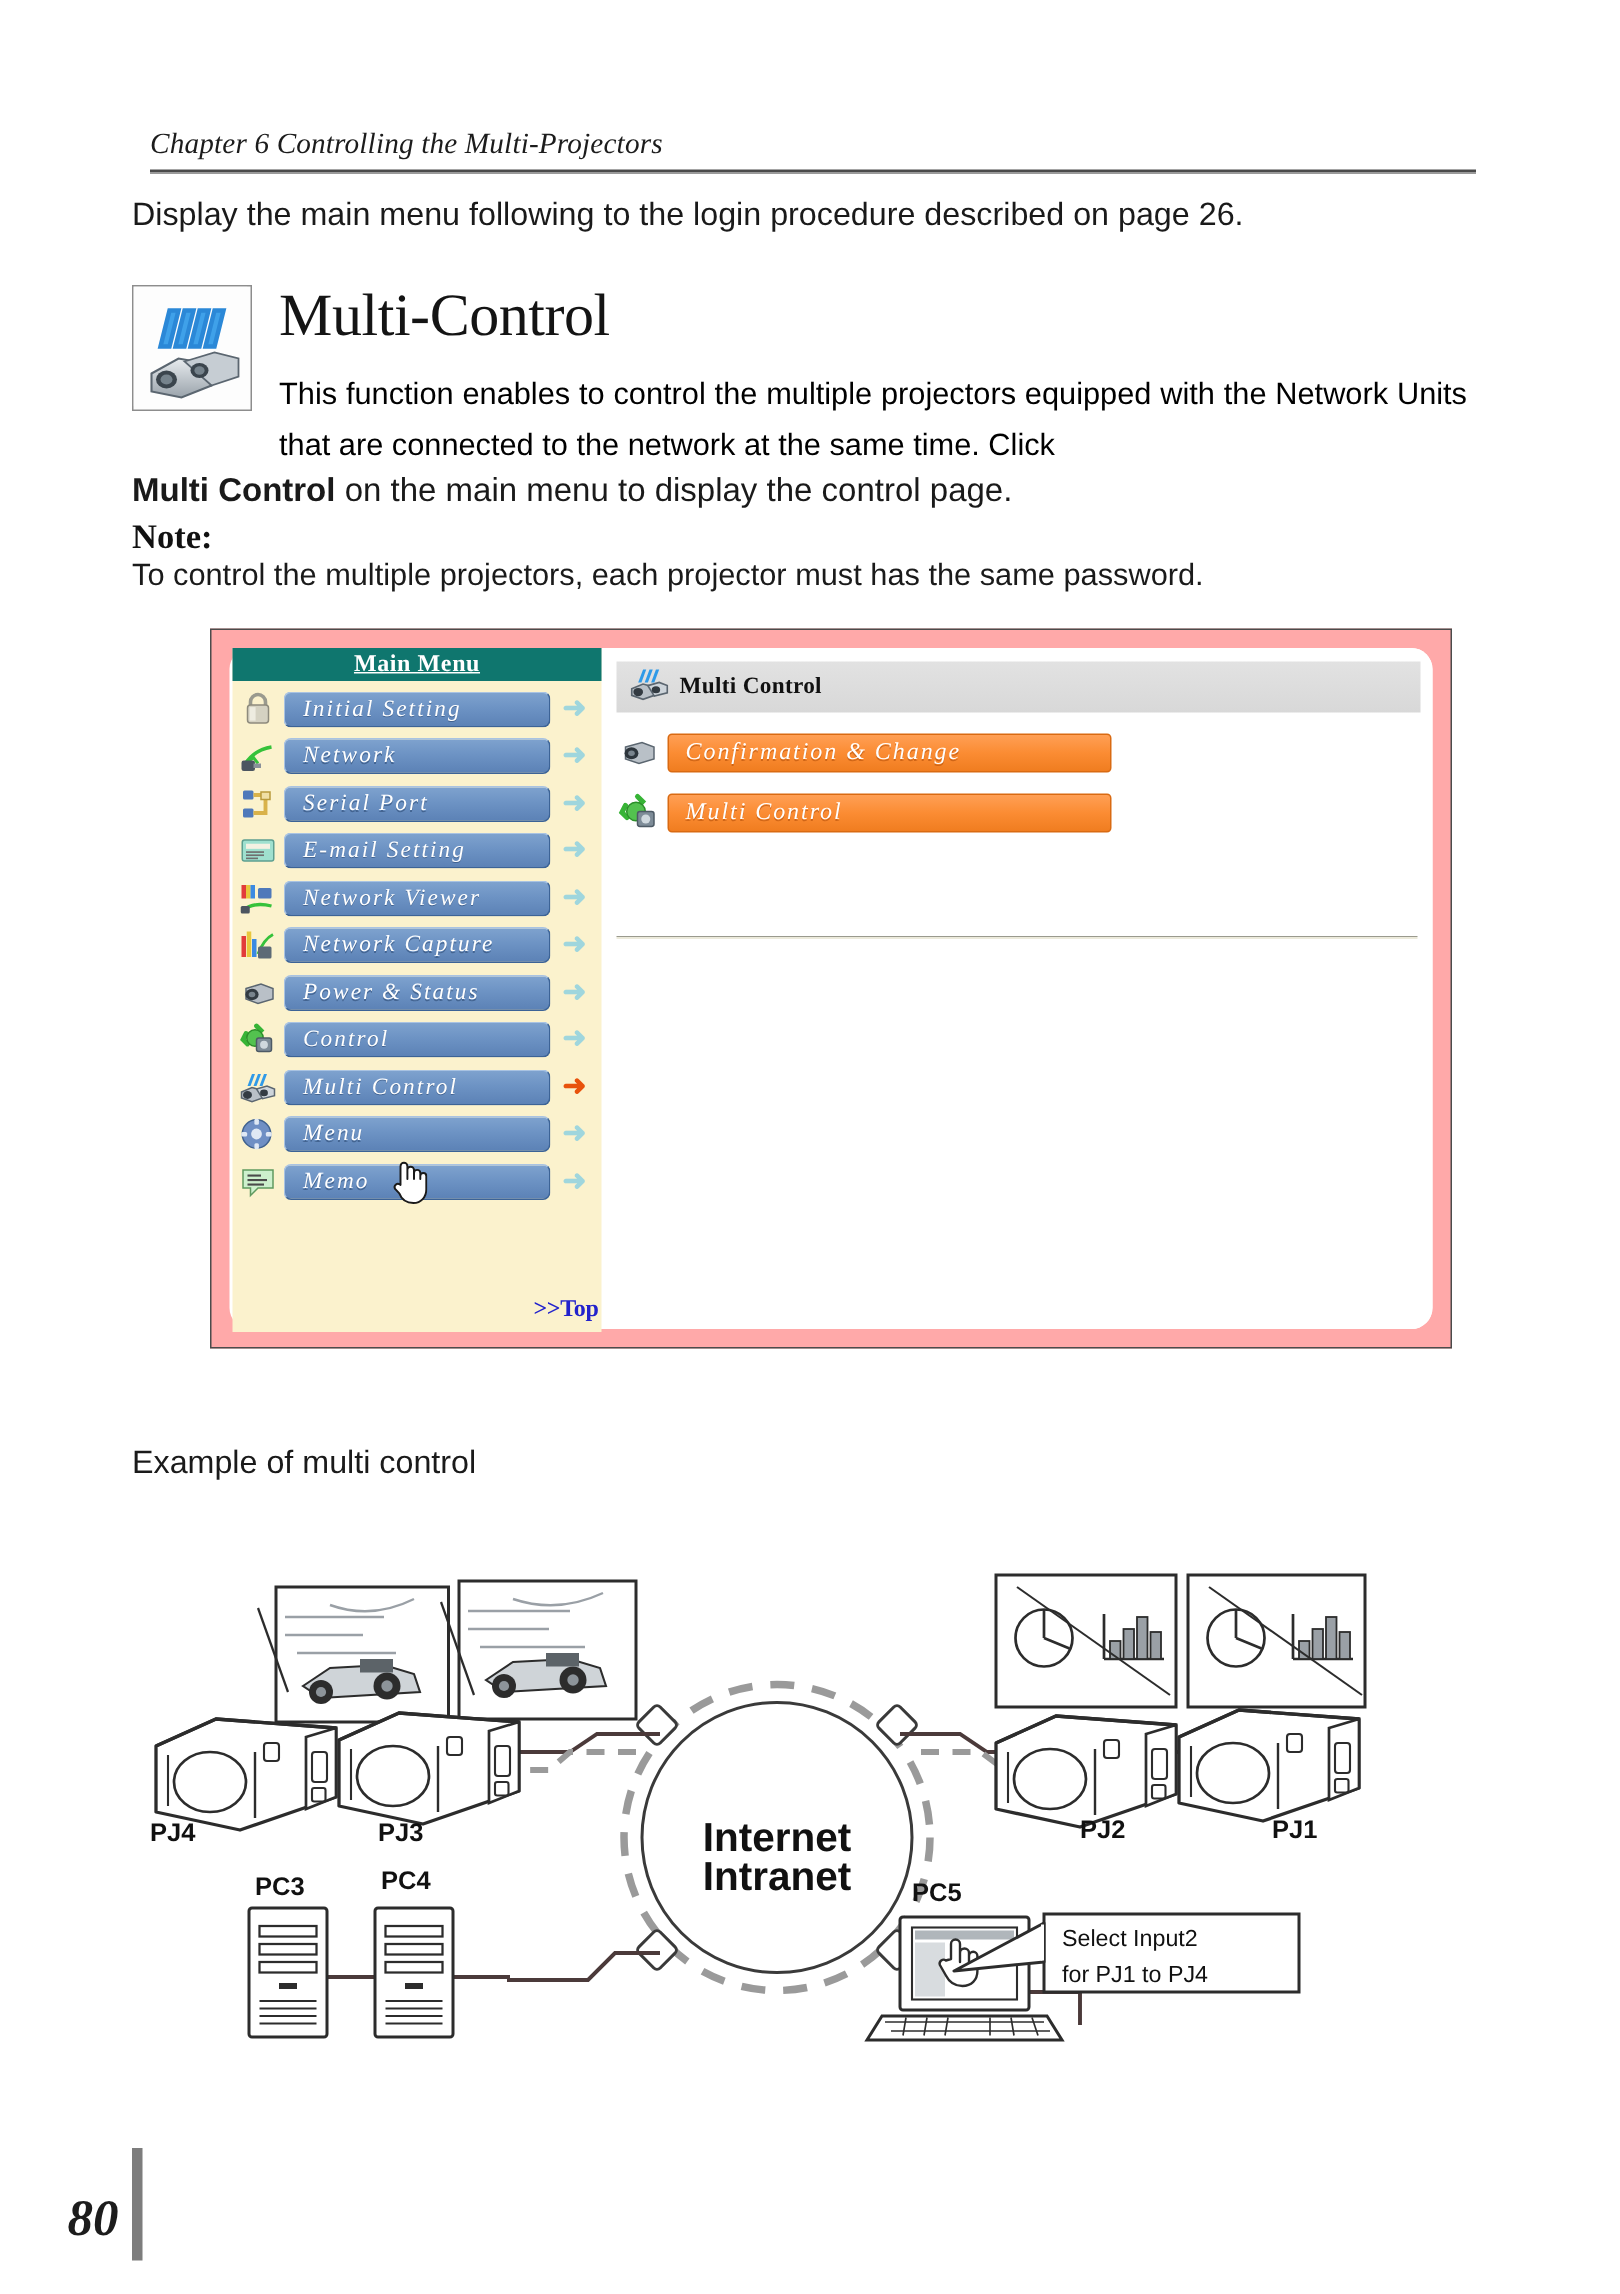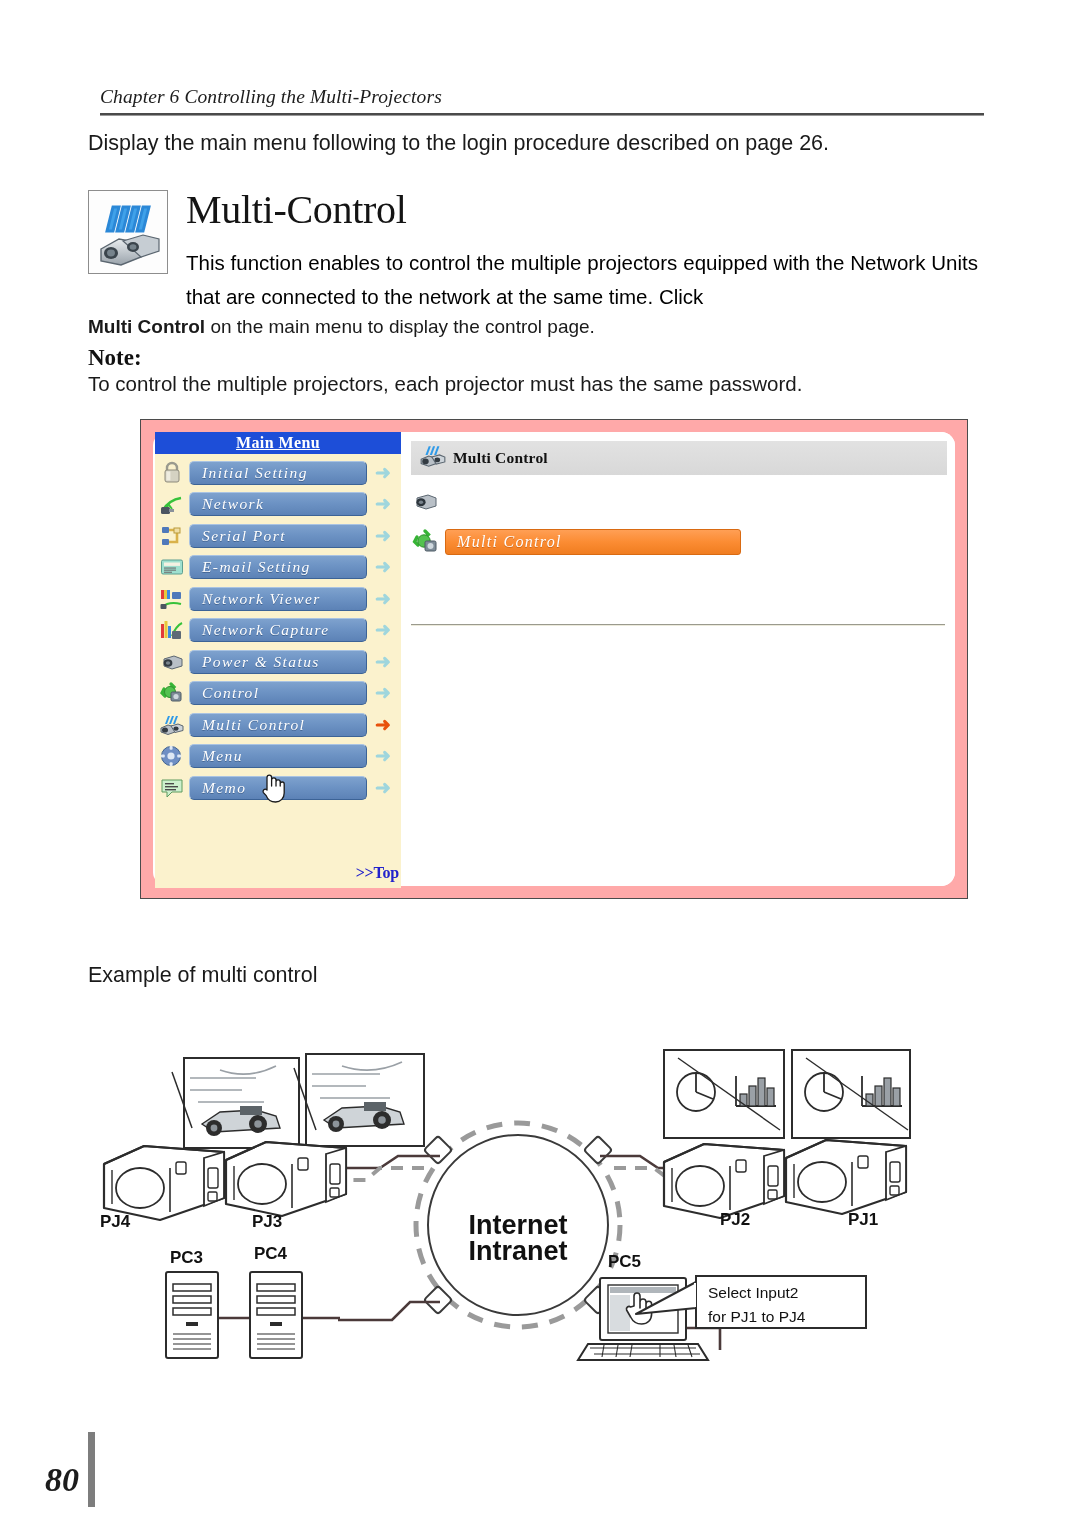--- a/index.html
+++ b/index.html
@@ -65,21 +65,21 @@
     position: absolute;
     left: 186px; top: 246px; width: 792px;
     font-size: 20.5px;
     line-height: 34px;
     text-align: justify;
     color: #000000;
   }
   .body-para-2 {
     position: absolute;
     left: 88px; top: 310px; width: 890px;
-    font-size: 19px;
+    font-size: 22px;
     line-height: 34px;
     color: #1a1a1a;
   }
   .body-para-2 b { font-weight: 700; }
 
   .note-label {
     position: absolute;
     left: 88px; top: 345px;
     font-family: "Liberation Serif", serif;
     font-weight: 700;
@@ -112,21 +112,21 @@
   
   .nav-col {
     position: absolute;
     left: 2px; top: 0px;
     width: 246px; height: 456px;
     background: #fbf2cd;
     box-sizing: border-box;
   }
   .nav-title {
     height: 22px;
-    background: #1d4ed8;
+    background: #0f766e;
     color: #ffffff;
     font-family: "Liberation Serif", serif;
     font-weight: 700;
     font-size: 16px;
     text-align: center;
     line-height: 21px;
     text-decoration: underline;
     letter-spacing: .4px;
   }
   .nav-list { padding: 3px 0 0 4px; }
@@ -546,20 +546,21 @@
 
       <div class="orange-list">
         <div class="orange-row">
           <span class="orange-ico">
             <svg width="30" height="28" viewBox="0 0 30 28">
                 <path d="M6 10 L17 7 L25 10 L25 18 L15 21 L6 18 Z" fill="#b9c0c7" stroke="#5b6670"></path>
                 <ellipse cx="10" cy="14.2" rx="4.6" ry="4" fill="#2d353c"></ellipse>
                 <ellipse cx="10" cy="14.2" rx="2.2" ry="1.8" fill="#79848d"></ellipse>
               </svg>
           </span>
+          <span class="orange-btn">Confirmation &amp; Change</span>
         </div>
         <div class="orange-row">
           <span class="orange-ico">
             <svg width="30" height="28" viewBox="0 0 30 28">
                 <path d="M14 3 l3.4 3.4 -3.4 3.4 M6 9 l-2.4 4.6 3.4 3.4" fill="none" stroke="#37b436" stroke-width="3.4" stroke-linecap="round"></path>
                 <circle cx="13" cy="13" r="6.2" fill="#53c24f" stroke="#2c8f2a"></circle>
                 <rect x="14" y="13" width="11" height="10" rx="1.6" fill="#7e8c98" stroke="#4d5a65"></rect>
                 <circle cx="19.5" cy="18" r="3" fill="#cfd8de"></circle>
               </svg>
           </span>

